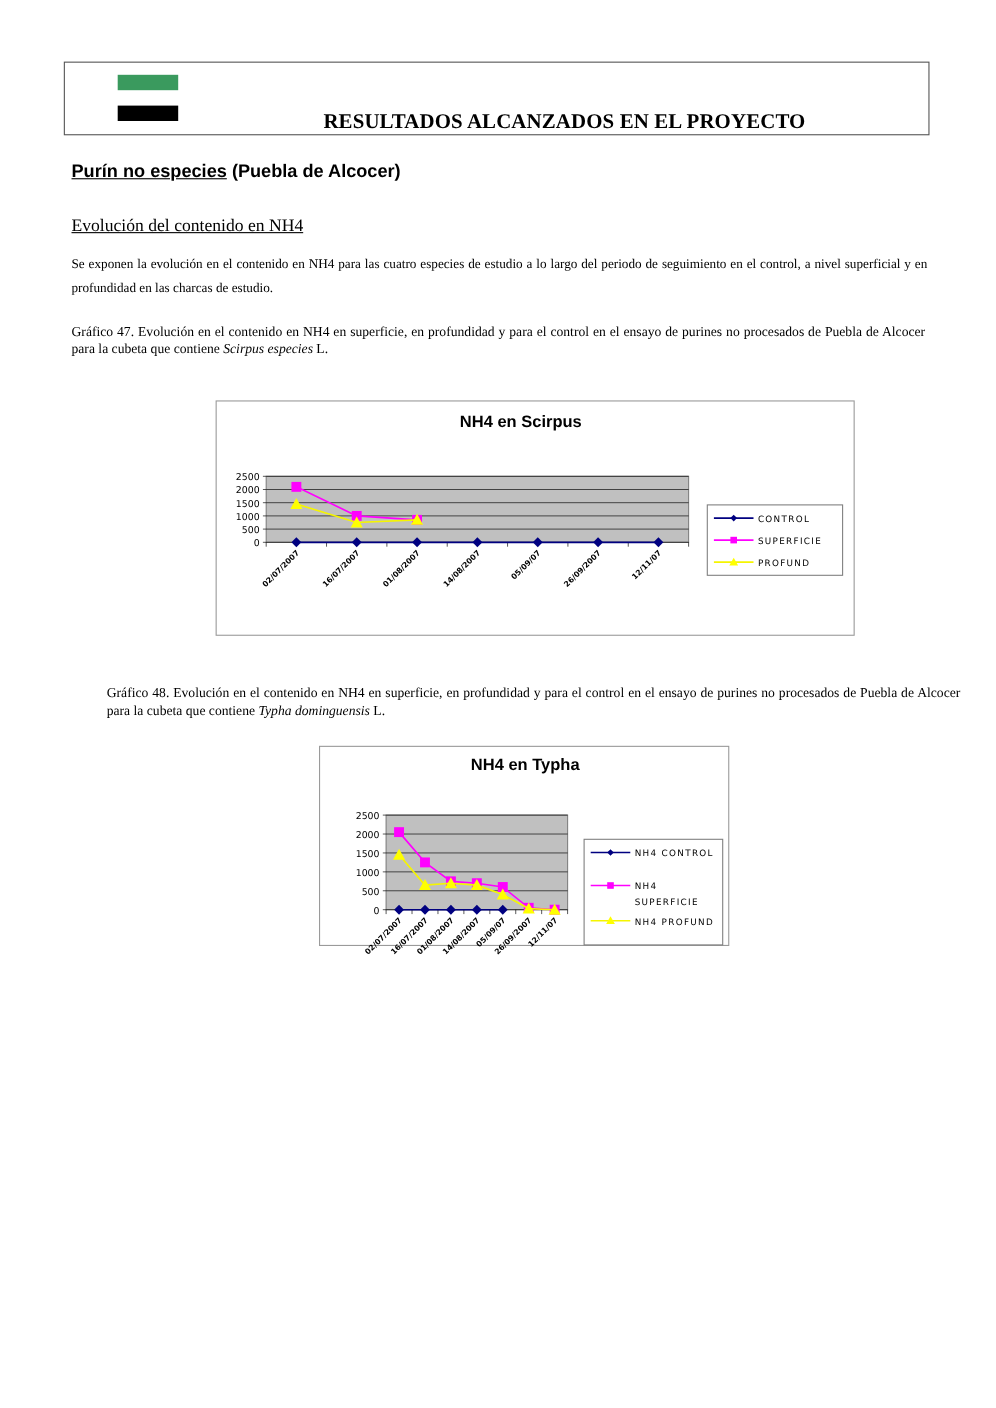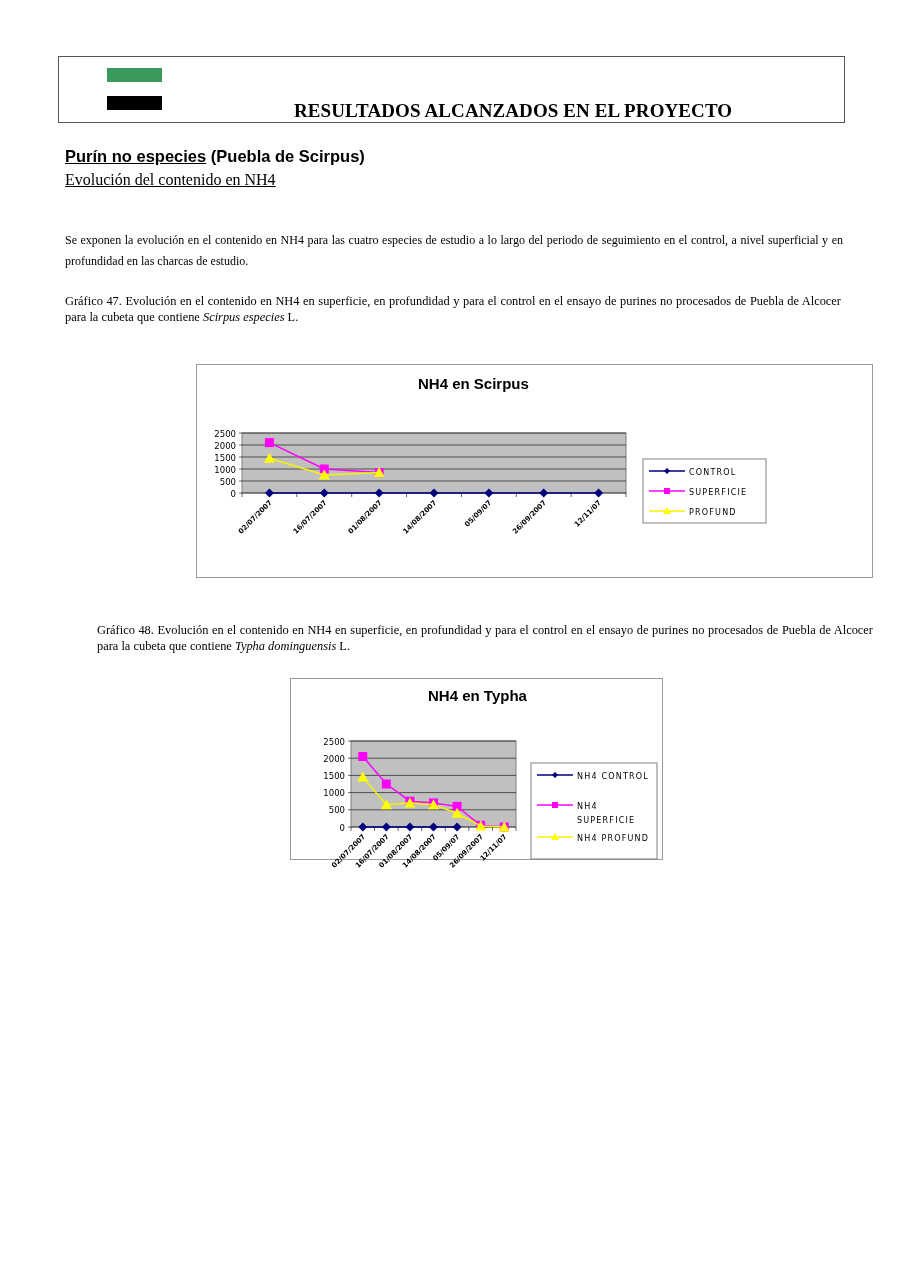--- a/index.html
+++ b/index.html
@@ -3,45 +3,45 @@
 <meta charset="utf-8">
 <style>
   html, body { margin:0; padding:0; background:#ffffff; }
   body { width:905px; height:1280px; position:relative; font-family:"Liberation Serif", serif; color:#000; overflow:hidden; }
   .header-box { position:absolute; left:58px; top:56px; width:787px; height:67px; border:1px solid #555; box-sizing:border-box; }
   .flag-green { position:absolute; left:107px; top:68px; width:55px; height:14px; background:#3a9a5e; }
   .flag-black { position:absolute; left:107px; top:96px; width:55px; height:14px; background:#000; }
   .header-title { position:absolute; left:294px; top:100px; font-family:Liberation Serif, serif; font-weight:bold; font-size:19px; letter-spacing:0.1px; }
   .section-title { position:absolute; left:65px; top:147px; font-family:"Liberation Sans", sans-serif; font-weight:bold; font-size:16.5px; }
   .section-title .u { text-decoration:underline; }
-  .subsection { position:absolute; left:65px; top:171px; font-size:16px; text-decoration:underline; }
+  .subsection { position:absolute; left:65px; top:197px; font-size:16px; text-decoration:underline; }
   .intro { position:absolute; left:65px; top:230px; width:778px; font-size:12px; line-height:21px; text-align:justify; }
   .caption { position:absolute; left:65px; width:776px; font-size:12.4px; line-height:16px; text-align:justify; }
   .caption b { font-weight:normal; }
   .chart-frame { position:absolute; border:1px solid #9a9a9a; background:#fff; box-sizing:border-box; }
   .chart-title { position:absolute; font-family:"Liberation Sans", sans-serif; font-weight:bold; font-size:15px; }
   svg text { font-family:"DejaVu Sans", sans-serif; }
 </style>
 </head>
 <body>
 
 <div class="header-box"></div>
 <div class="flag-green"></div>
 <div class="flag-black"></div>
 <div class="header-title">RESULTADOS ALCANZADOS EN EL PROYECTO</div>
 
-<div class="section-title"><span class="u">Purín no especies</span><span> (Puebla de Scirpus)</span></div>
+<div class="section-title"><span class="u">Purín no especies</span><span> (Puebla de Alcocer)</span></div>
 
 <div class="subsection">Evolución del contenido en NH4</div>
 
 <div class="intro">Se exponen la evolución en el contenido en NH4 para las cuatro especies de estudio a lo largo del periodo de seguimiento en el control, a nivel superficial y en profundidad en las charcas de estudio.</div>
 
 <div class="caption" style="top:293px;"><b>Gráfico 47</b><span>. Evolución en el contenido en NH4 en superficie, en profundidad y para el control en el ensayo de purines no procesados de Puebla de Alcocer para la cubeta que contiene </span><i>Scirpus especies</i><span> L.</span></div>
 
-<div class="chart-frame" style="left:196px; top:364px; width:677px; height:214px;">
+<div class="chart-frame" style="left:196px; top:364px; width:581px; height:214px;">
   <div class="chart-title" style="left:221px; top:10px;">NH4 en Scirpus</div>
   <svg id="chart1" width="571" height="212" style="position:absolute;left:0;top:0;">
       <rect x="45" y="68" width="384" height="60" fill="#c0c0c0" stroke="#808080" stroke-width="1"></rect>
       <line x1="45" y1="128" x2="429" y2="128" stroke="#000" stroke-width="0.6"></line>
       <line x1="42" y1="128" x2="45" y2="128" stroke="#000" stroke-width="0.6"></line>
       <text x="39" y="131.5" text-anchor="end" font-size="8.5" fill="#000">0</text>
       <line x1="45" y1="116" x2="429" y2="116" stroke="#000" stroke-width="0.6"></line>
       <line x1="42" y1="116" x2="45" y2="116" stroke="#000" stroke-width="0.6"></line>
       <text x="39" y="119.5" text-anchor="end" font-size="8.5" fill="#000">500</text>
       <line x1="45" y1="104" x2="429" y2="104" stroke="#000" stroke-width="0.6"></line>

